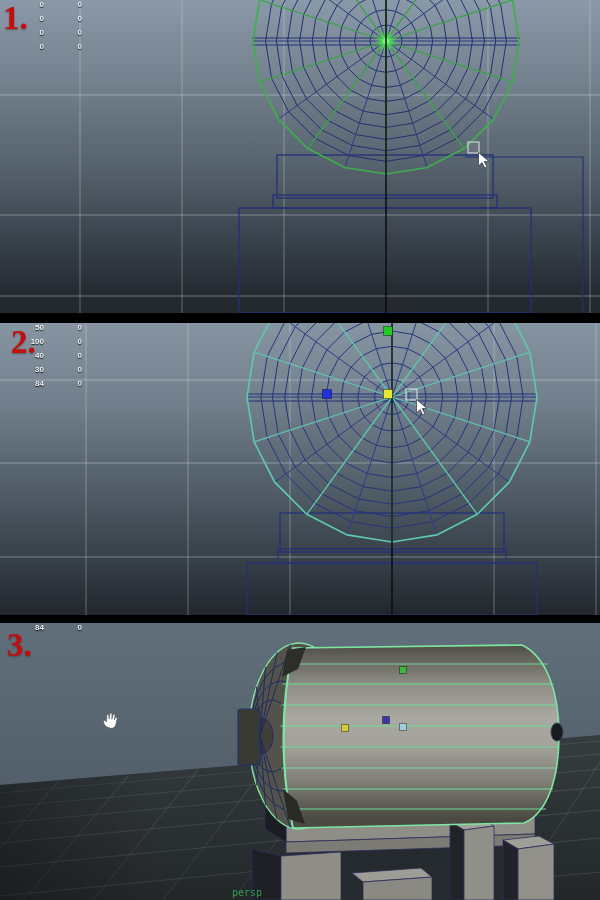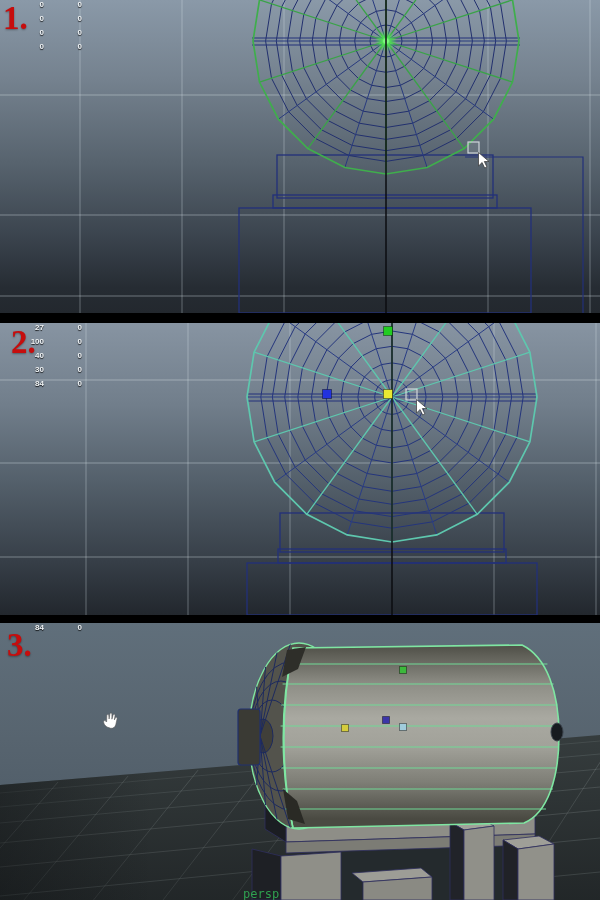--- a/index.html
+++ b/index.html
@@ -12,22 +12,22 @@
   .p3{height:277px;background:linear-gradient(#606f7b 0%,#57646f 42%,#485561 100%)}
   .sep1{height:10px;background:#000}
   .sep2{height:8px;background:#000}
   svg.layer{position:absolute;left:0;top:0;display:block}
   .step-label{position:absolute;font-family:"Liberation Serif",serif;font-weight:bold;font-size:33px;line-height:1;
               color:#c60d0d;text-shadow:0 1px 2px rgba(0,0,0,.35);z-index:6}
   .hud{position:absolute;top:-2px;left:0;z-index:4;font-size:8px;font-weight:bold;color:#eef2f4;
        text-shadow:0 1px 1px rgba(0,0,0,.85)}
   .hud .col{position:absolute;top:0;text-align:right}
   .hud .col span{display:block;line-height:14px;height:14px}
-  .camera-label{position:absolute;left:243px;top:264px;font-family:"DejaVu Sans Mono",monospace;
-                font-size:12px;color:#2f9f4f;z-index:4}
+  .camera-label{position:absolute;left:232px;top:264px;font-family:"DejaVu Sans Mono",monospace;
+                font-size:10px;color:#2f9f4f;z-index:4}
 </style>
 </head>
 <body>
 
 <div id="stage">
 
   <section class="panel p1">
     <svg class="layer" id="svg1" width="600" height="313">
         <defs>
           <radialGradient id="glow1">
@@ -174,21 +174,21 @@
         </g>
         <g transform="translate(406,66)">
           <rect x="0" y="0" width="11" height="11" fill="rgba(255,255,255,0.08)" stroke="#cfd6da" stroke-width="1.2"></rect>
           <g transform="translate(10.5,10.5)">
             <polygon points="0,0 0,13.5 3.6,10 6.2,15.5 8.4,14.4 5.8,9 10.5,9" fill="#fff" stroke="#333" stroke-width="0.7"></polygon>
           </g>
         </g>
       </svg>
     <div class="hud">
       <div class="col" style="left:14px;width:30px">
-        <span>27</span>
+        <span>50</span>
         <span>100</span>
         <span>40</span>
         <span>30</span>
         <span>84</span>
       </div>
       <div class="col" style="left:60px;width:22px">
         <span>0</span>
         <span>0</span>
         <span>0</span>
         <span>0</span>

